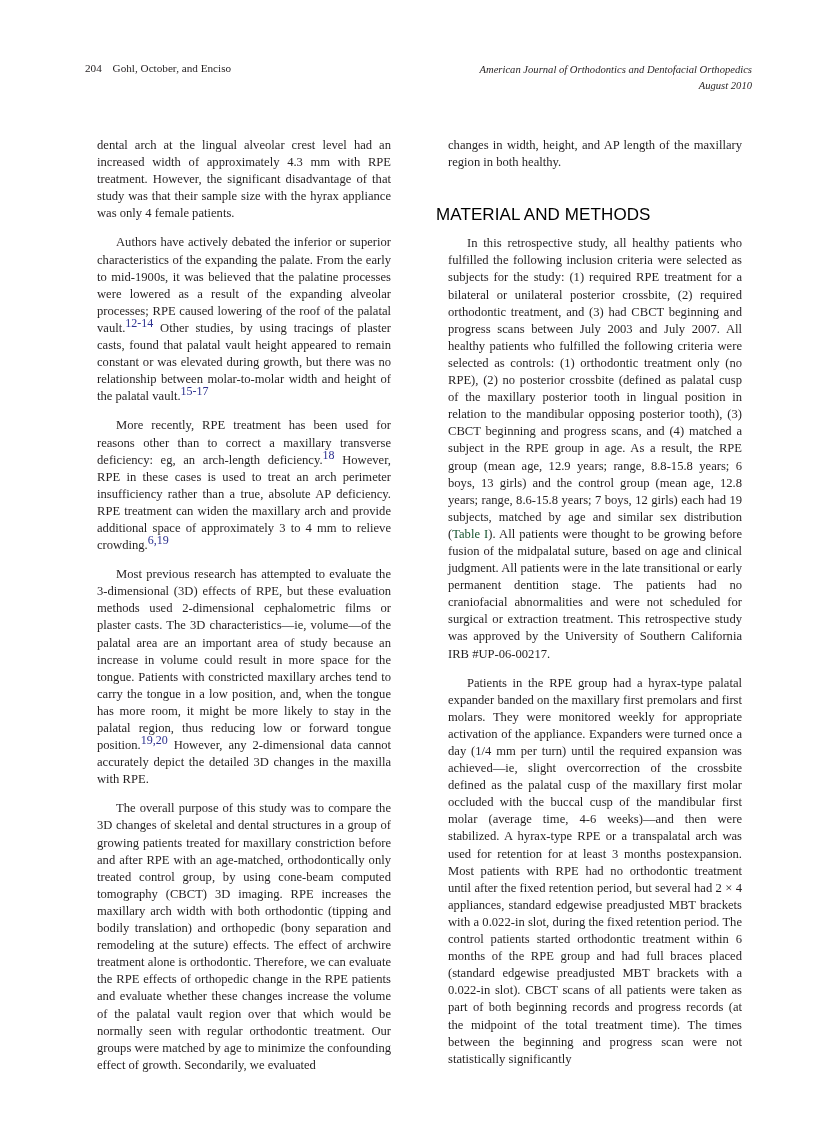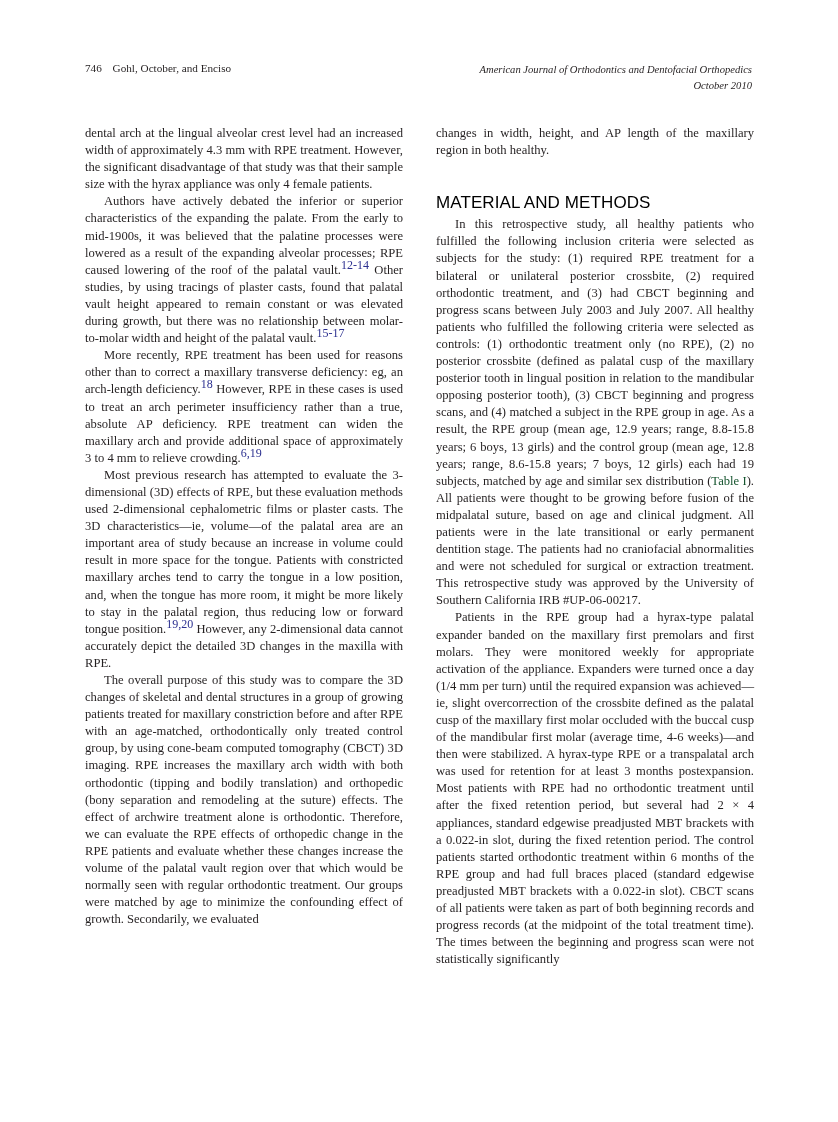--- a/index.html
+++ b/index.html
@@ -6,38 +6,38 @@
   body { width: 838px; height: 1122px; position: relative; overflow: hidden;
          font-family: "Liberation Serif", "DejaVu Serif", serif; color: #231f20; }
   .header { position: absolute; top: 62px; left: 85px; right: 86px; height: 34px; font-size: 11.2px; }
   .hdr-left { position: absolute; left: 0; top: 0; }
   .hdr-left .pnum { margin-right: 8px; }
   .hdr-right { position: absolute; right: 0; top: 0; text-align: right; line-height: 16px; font-size: 10.6px; font-style: italic; }
   .col { position: absolute; top: 125px; width: 318px; font-size: 12.6px; line-height: 17.1px;
          text-align: justify; hyphens: manual; }
   .col-left { left: 85px; }
   .col-right { left: 436px; }
-  .col p { margin: 0; text-indent: 0; }
+  .col p { margin: 12px; text-indent: 0; }
   .col p.ind { text-indent: 19px; }
   sup { font-size: 12px; line-height: 0; vertical-align: 5px; color: #2b2f8f; }
   .link { color: #14532d; }
   .section-head { font-family: "Liberation Sans", "DejaVu Sans", sans-serif; font-size: 17px;
                   letter-spacing: 0.1px; margin: 35px 0 5px 0 !important; color: #000000; }
 </style>
 </head>
 <body>
 
 <div class="header">
   <div class="hdr-left">
-    <span class="pnum">746</span>
+    <span class="pnum">204</span>
     <span>Gohl, October, and Enciso</span>
   </div>
   <div class="hdr-right">
     <div>American Journal of Orthodontics and Dentofacial Orthopedics</div>
-    <div>October 2010</div>
+    <div>August 2010</div>
   </div>
 </div>
 
 <div class="col col-left">
   <p>dental arch at the lingual alveolar crest level had an increased width of approximately 4.3 mm with RPE treatment. However, the significant disadvantage of that study was that their sample size with the hyrax appliance was only 4 female patients.</p>
   <p class="ind"><span>Authors have actively debated the inferior or superior characteristics of the expanding the palate. From the early to mid-1900s, it was believed that the palatine processes were lowered as a result of the expanding alveolar processes; RPE caused lowering of the roof of the palatal vault.</span><sup>12-14</sup><span> Other studies, by using tracings of plaster casts, found that palatal vault height appeared to remain constant or was elevated during growth, but there was no relationship between molar-to-molar width and height of the palatal vault.</span><sup>15-17</sup></p>
   <p class="ind"><span>More recently, RPE treatment has been used for reasons other than to correct a maxillary transverse deficiency: eg, an arch-length deficiency.</span><sup>18</sup><span> However, RPE in these cases is used to treat an arch perimeter insufficiency rather than a true, absolute AP deficiency. RPE treatment can widen the maxillary arch and provide additional space of approximately 3 to 4 mm to relieve crowding.</span><sup>6,19</sup></p>
   <p class="ind"><span>Most previous research has attempted to evaluate the 3-dimensional (3D) effects of RPE, but these evaluation methods used 2-dimensional cephalometric films or plaster casts. The 3D characteristics—ie, volume—of the palatal area are an important area of study because an increase in volume could result in more space for the tongue. Patients with constricted maxillary arches tend to carry the tongue in a low position, and, when the tongue has more room, it might be more likely to stay in the palatal region, thus reducing low or forward tongue position.</span><sup>19,20</sup><span> However, any 2-dimensional data cannot accurately depict the detailed 3D changes in the maxilla with RPE.</span></p>
   <p class="ind">The overall purpose of this study was to compare the 3D changes of skeletal and dental structures in a group of growing patients treated for maxillary constriction before and after RPE with an age-matched, orthodontically only treated control group, by using cone-beam computed tomography (CBCT) 3D imaging. RPE increases the maxillary arch width with both orthodontic (tipping and bodily translation) and orthopedic (bony separation and remodeling at the suture) effects. The effect of archwire treatment alone is orthodontic. Therefore, we can evaluate the RPE effects of orthopedic change in the RPE patients and evaluate whether these changes increase the volume of the palatal vault region over that which would be normally seen with regular orthodontic treatment. Our groups were matched by age to minimize the confounding effect of growth. Secondarily, we evaluated</p>
 </div>

